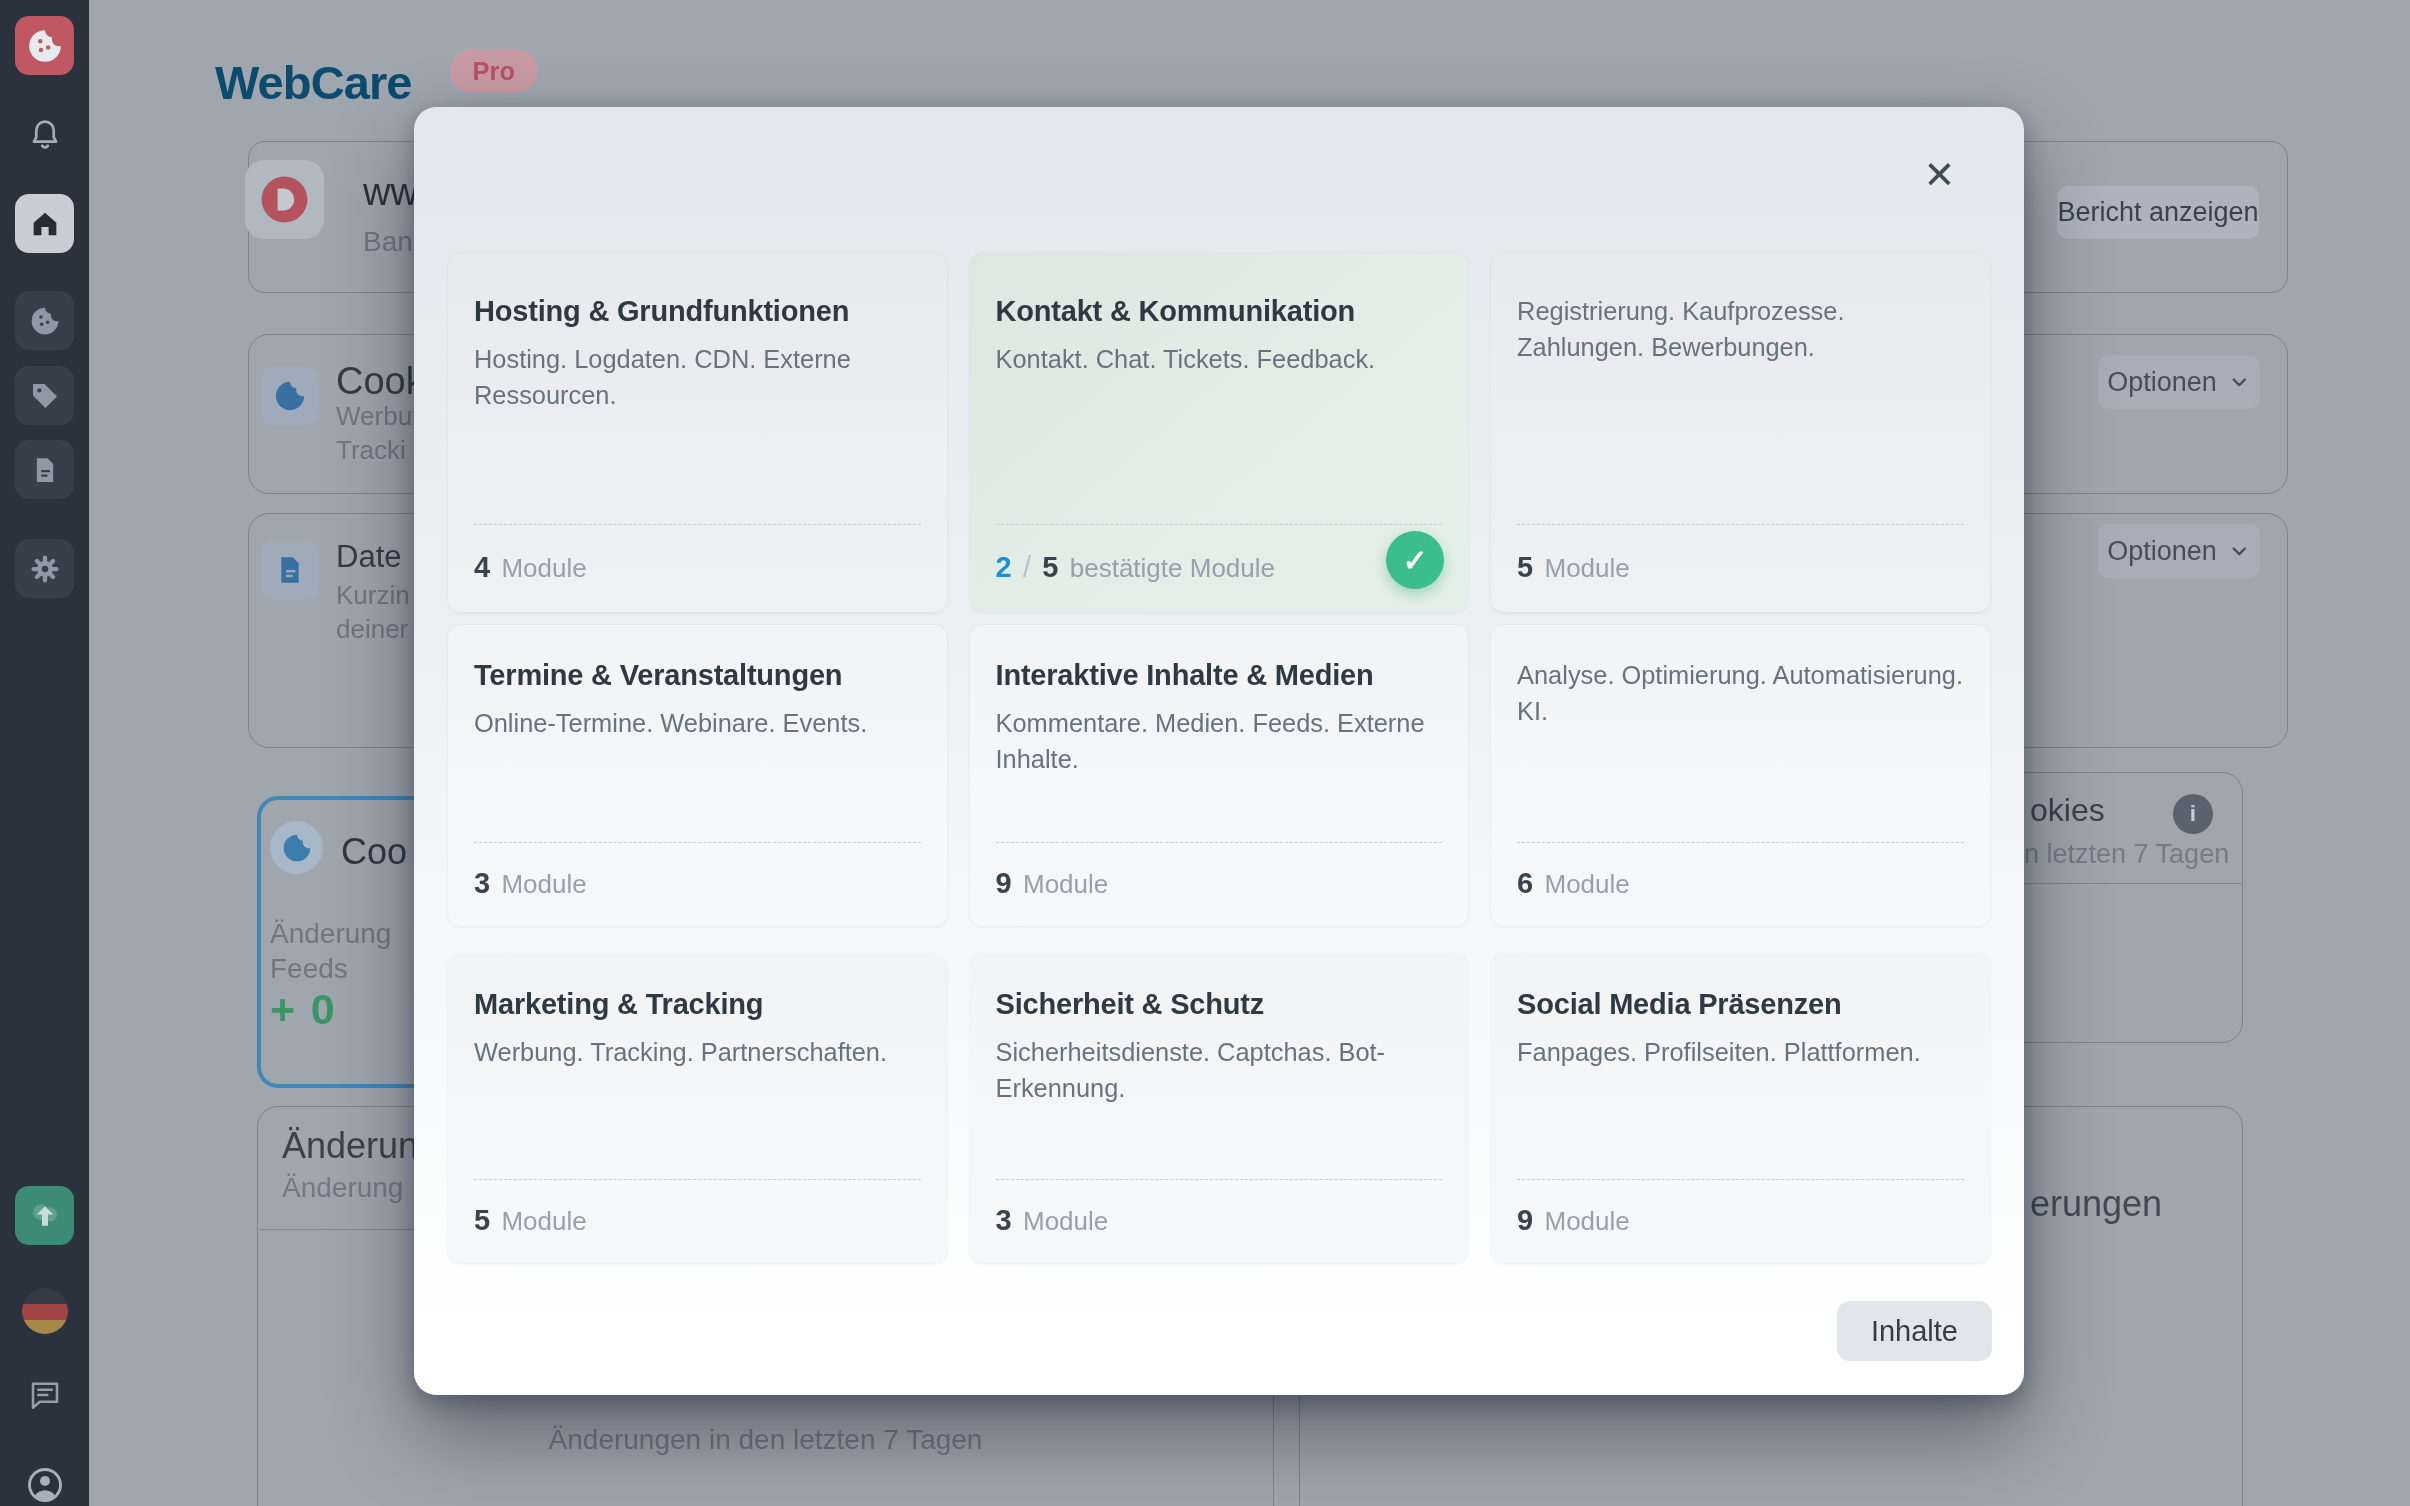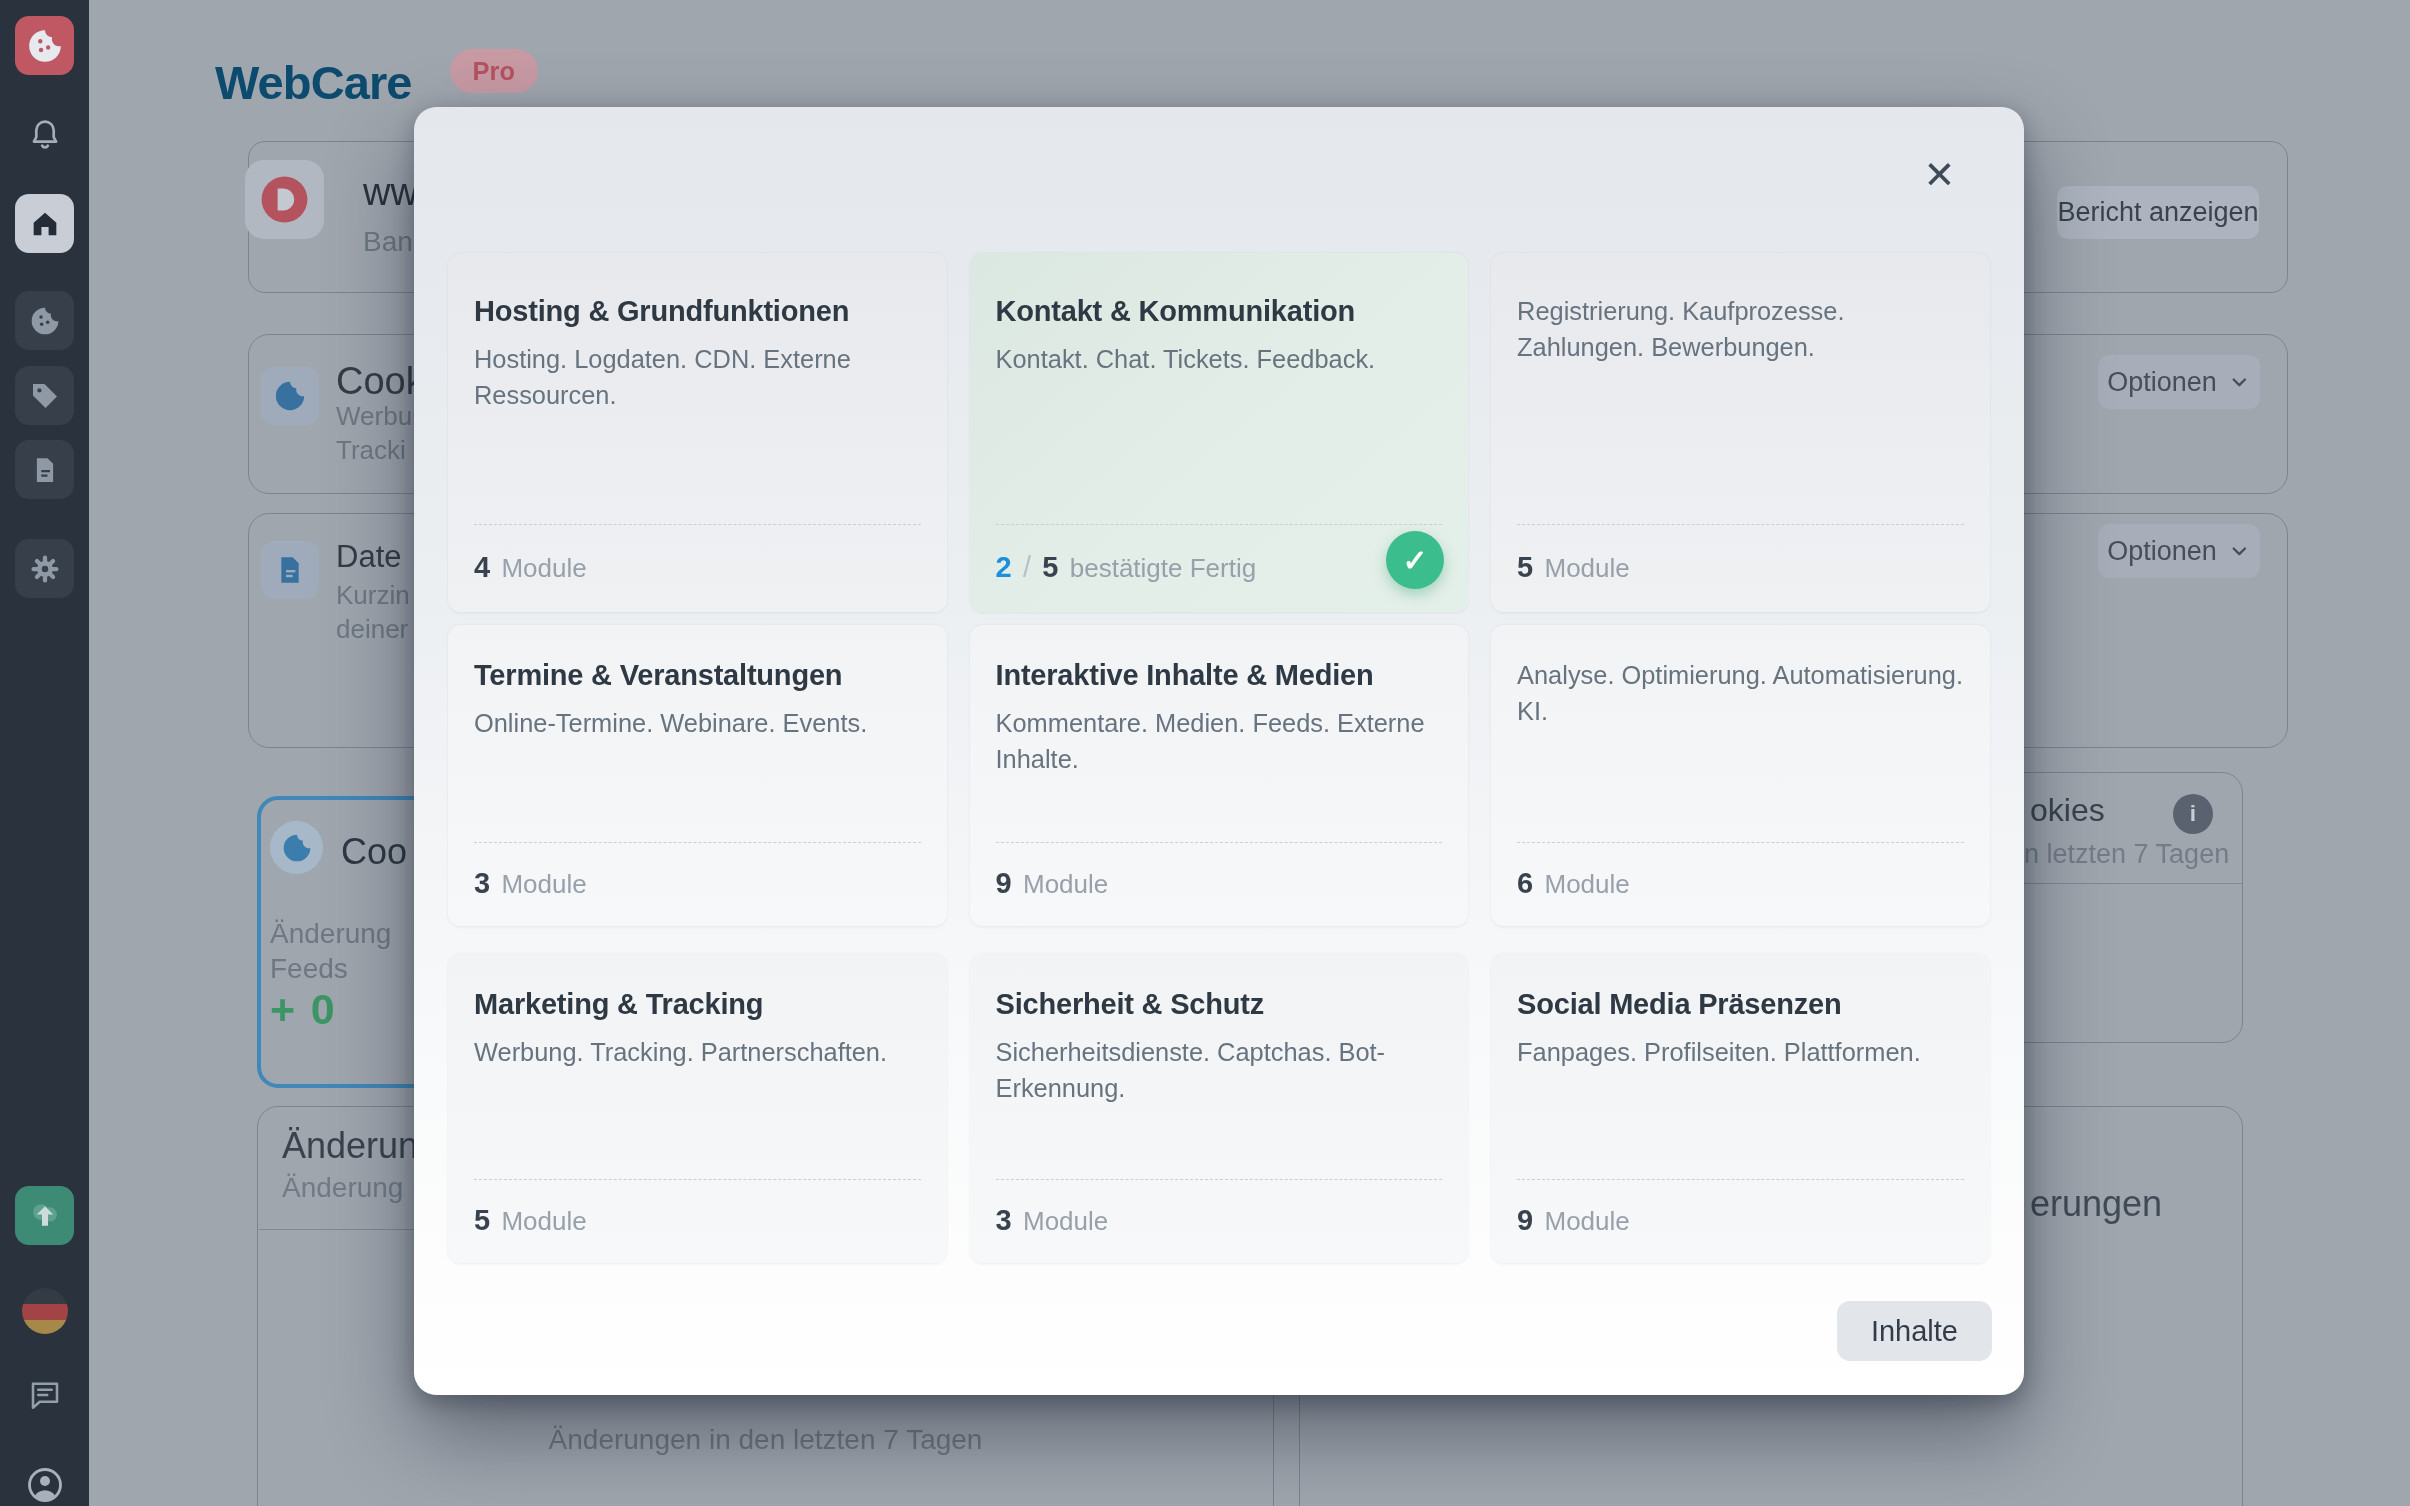--- a/index.html
+++ b/index.html
@@ -294,21 +294,21 @@
         </div>
       </div>
       <div class="mcard green">
         <div class="mtitle">Kontakt &amp; Kommunikation</div>
         <div class="mdesc">Kontakt. Chat. Tickets. Feedback.</div>
         <div class="card-divider"></div>
         <div class="card-footer">
           <span class="num blue">2</span>
           <span class="slash">/</span>
           <span class="num">5</span>
-          <span class="flabel">bestätigte Fertig</span>
+          <span class="flabel">bestätigte Module</span>
         </div>
         <div class="check-badge">✓</div>
       </div>
       <div class="mcard">
         <div class="mdesc">Registrierung. Kaufprozesse. Zahlungen. Bewerbungen.</div>
         <div class="card-divider"></div>
         <div class="card-footer">
           <span class="num">5</span>
           <span class="flabel">Module</span>
         </div>

